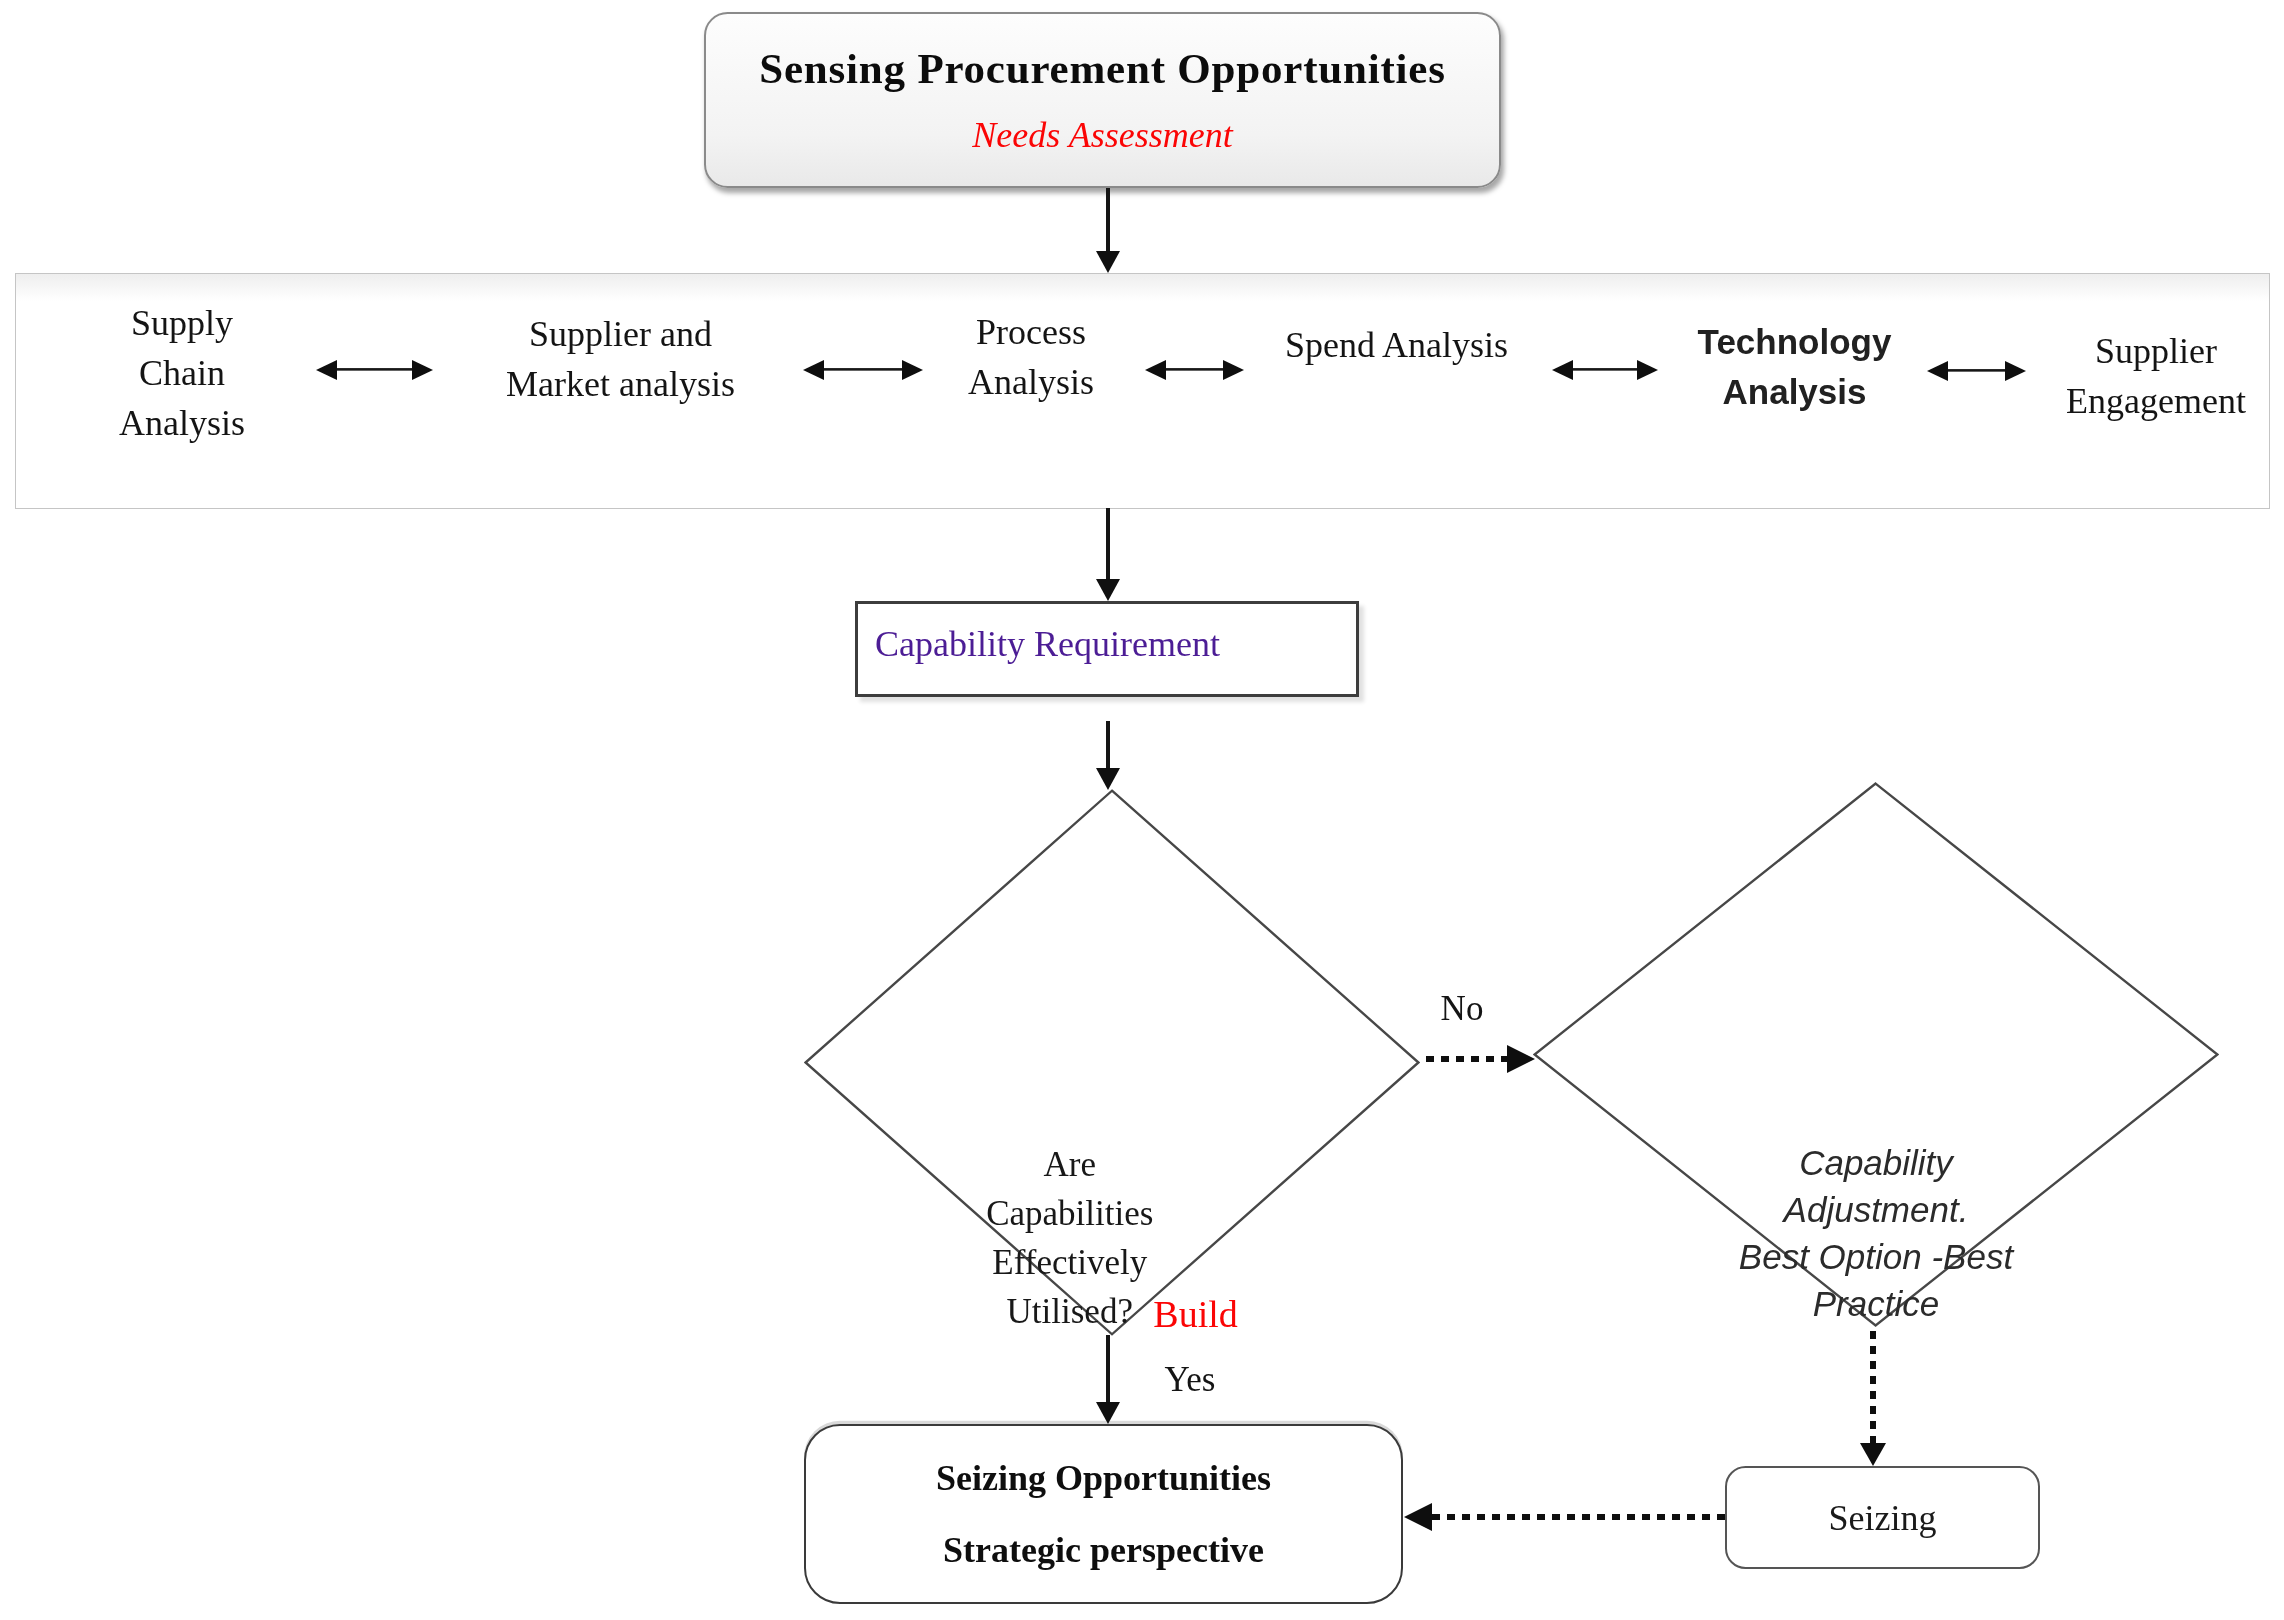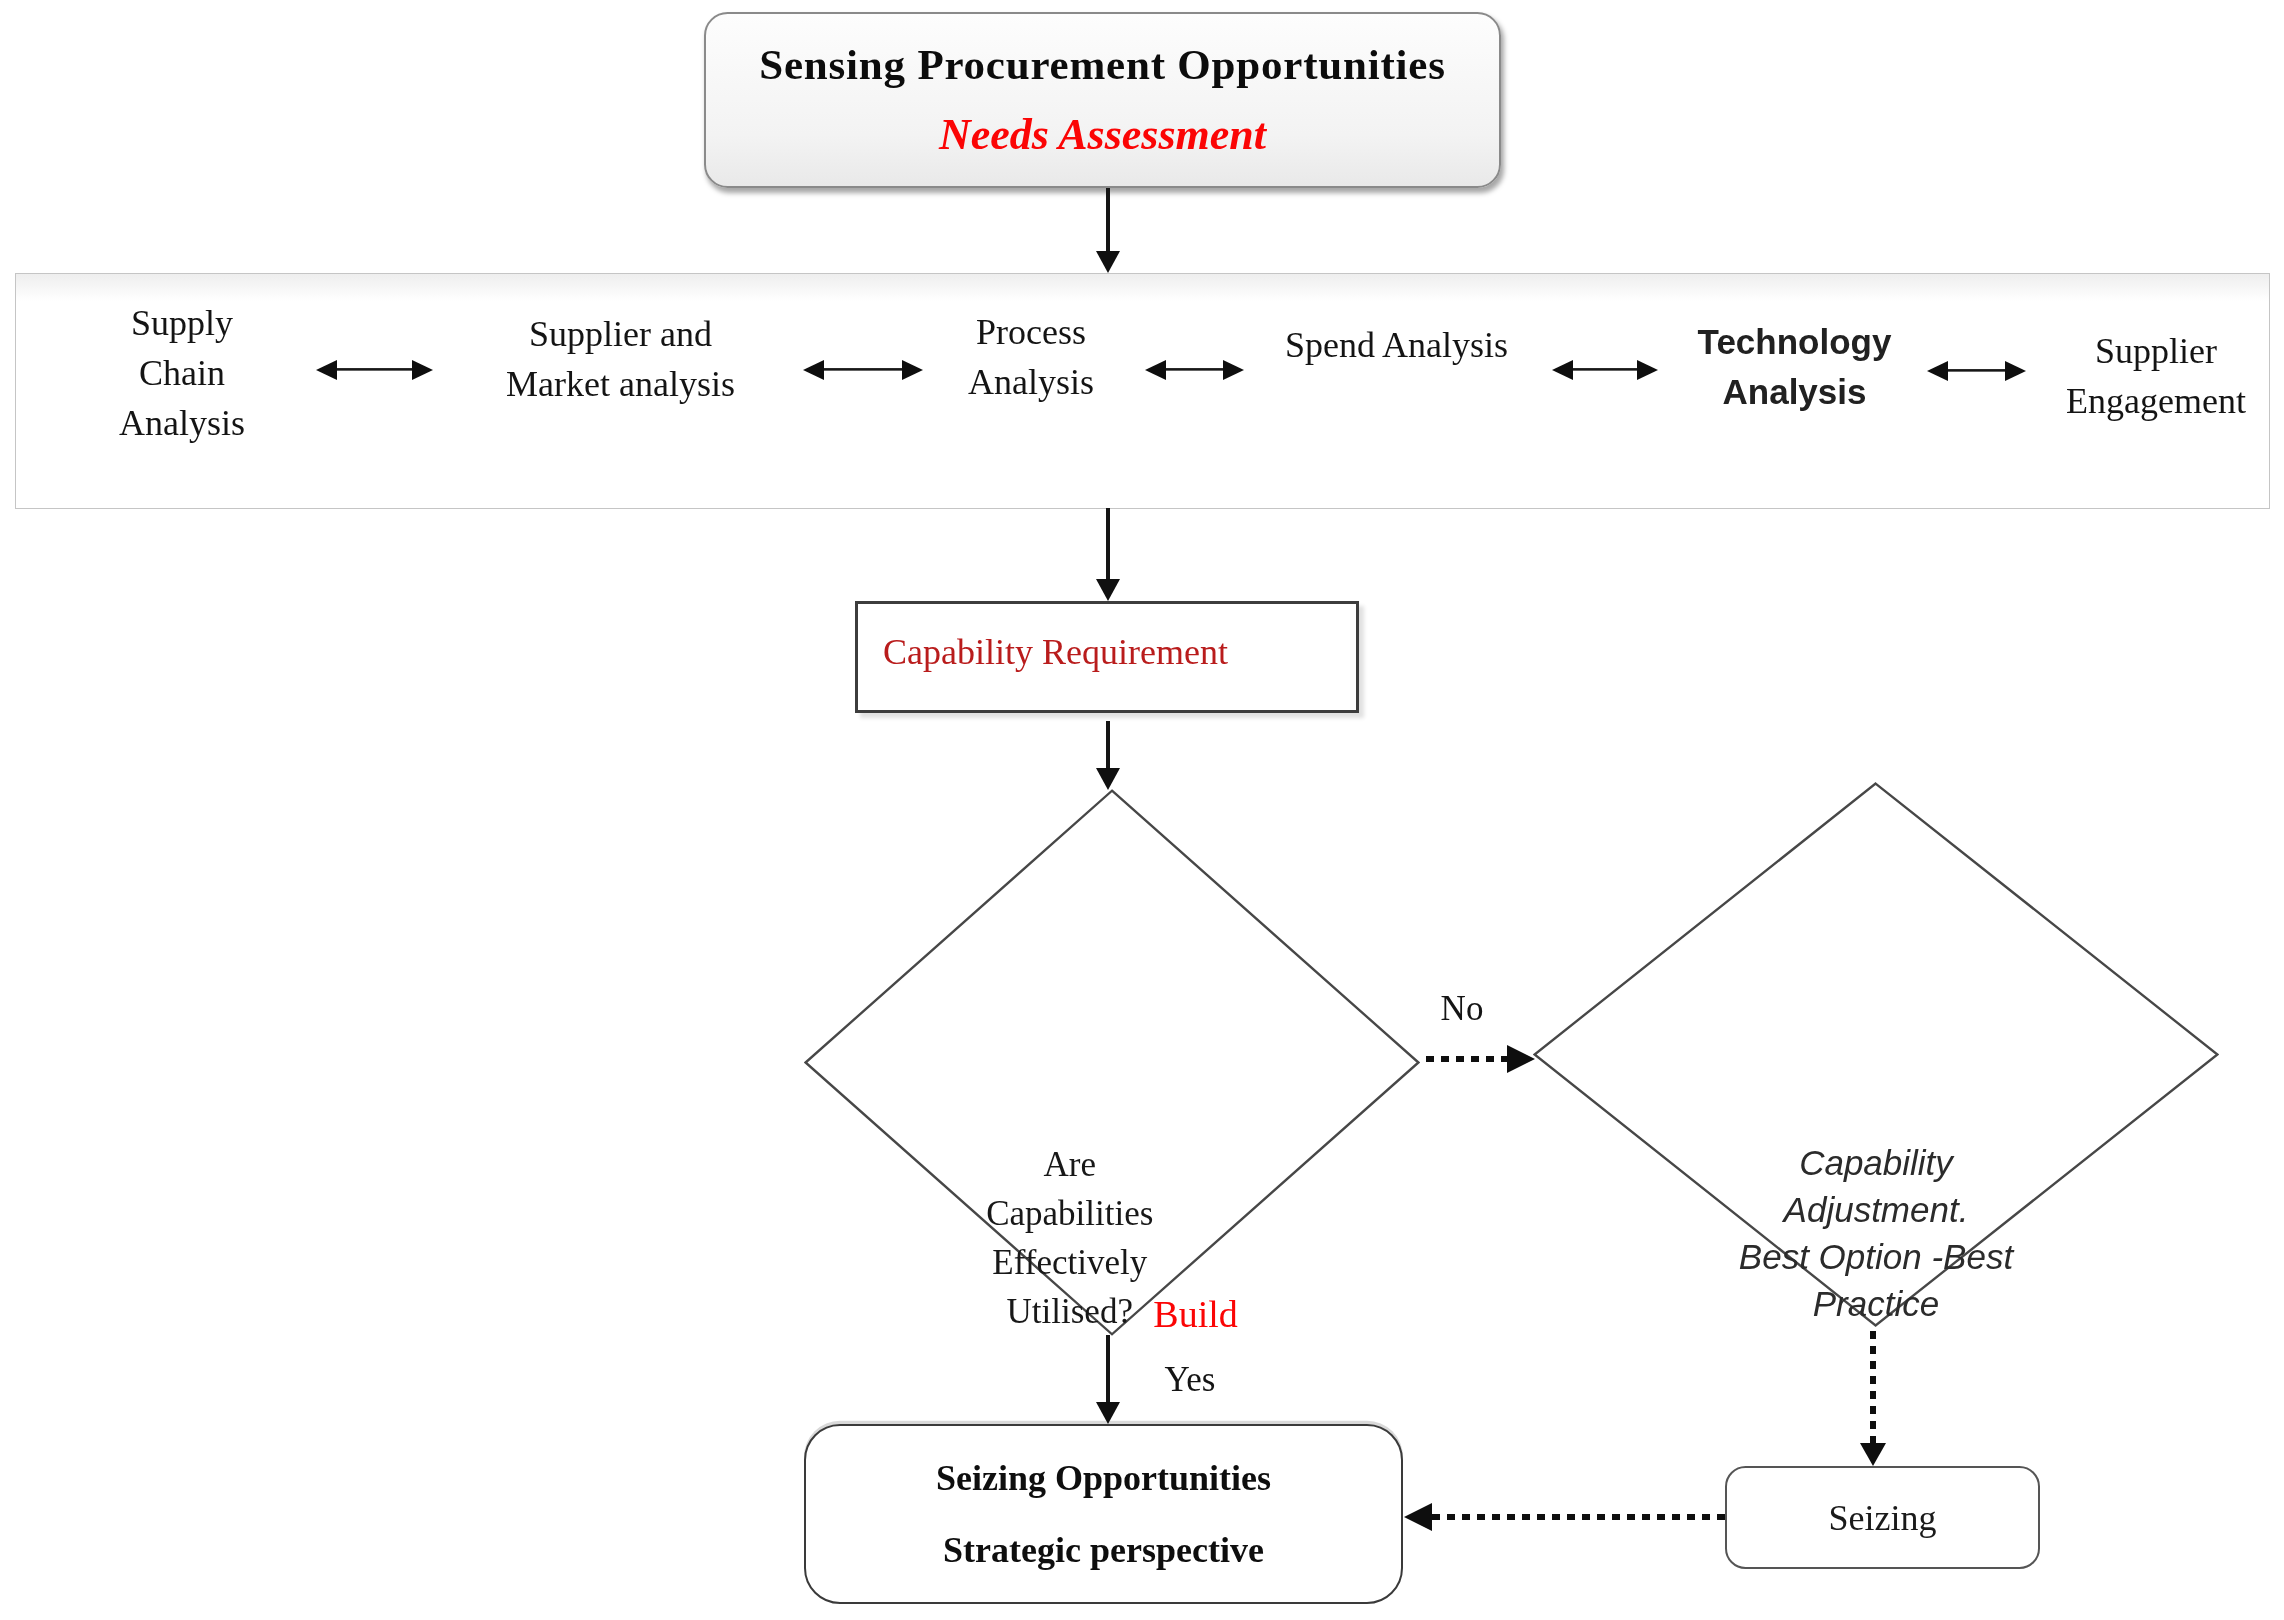--- a/index.html
+++ b/index.html
@@ -12,21 +12,21 @@
   
   .sensing-box{
     left:704px;top:11.8px;width:797px;height:176px;
     border:2.4px solid #8a8a8a;border-radius:23.6px;
     background:linear-gradient(180deg,#fdfdfd 0%,#f3f3f3 70%,#e9e9e9 100%);
     box-shadow:2.4px 4.7px 5.5px rgba(0,0,0,0.35);
     display:flex;flex-direction:column;align-items:center;justify-content:center;
     row-gap:20.5px;box-sizing:border-box;
   }
   .sensing-title{font-size:43px;font-weight:bold;color:#0c0c0c;letter-spacing:0.8px;}
-  .sensing-subtitle{font-size:44px;font-weight:bold;font-style:italic;color:#fb0505;}
+  .sensing-subtitle{font-size:36px;font-weight:normal;font-style:italic;color:#fb0505;}
 
   
   .band{
     left:15px;top:273px;width:2255px;height:236px;
     border:1.6px solid #c5c5c5;box-sizing:border-box;
     background:linear-gradient(180deg,#eeeeee 0px,#ffffff 27px);
   }
   .band-item{position:absolute;font-size:36px;line-height:50px;color:#141414;}
   .band-item.sans{font-family:"Liberation Sans","DejaVu Sans",sans-serif;font-size:35px;color:#212121;}
 
@@ -45,25 +45,25 @@
   .dot-h{height:6.3px;background:repeating-linear-gradient(90deg,#0e0e0e 0 7.9px,transparent 7.9px 15px);}
   .dot-v{width:6.3px;background:repeating-linear-gradient(180deg,#0e0e0e 0 7.9px,transparent 7.9px 15px);}
   .dhead-r{width:0;height:0;border-top:14px solid transparent;border-bottom:14px solid transparent;border-left:28px solid #0e0e0e;}
   .dhead-l{width:0;height:0;border-top:14px solid transparent;border-bottom:14px solid transparent;border-right:28px solid #0e0e0e;}
   .dhead-d{width:0;height:0;border-left:13.4px solid transparent;border-right:13.4px solid transparent;border-top:23.6px solid #0e0e0e;}
   .dotarrow-h{display:flex;align-items:center;}
   .dotarrow-v{display:flex;flex-direction:column;align-items:center;width:31.5px;}
 
   
   .cap-box{
-    left:855px;top:601px;width:504px;height:112px;
+    left:855px;top:601px;width:504px;height:96px;
     border:3.2px solid #3d3d3d;background:#ffffff;box-sizing:border-box;
     box-shadow:4.7px 4.7px 3.9px rgba(0,0,0,0.12);
-    display:flex;align-items:center;padding-left:25px;padding-bottom:11px;
-    font-size:36px;color:#b91c1c;
+    display:flex;align-items:center;padding-left:17px;padding-bottom:11px;
+    font-size:36px;color:#4c1d95;
   }
 
   
   .diamond-wrap{display:block;}
   .diamond-text{
     display:flex;align-items:flex-end;justify-content:center;
     text-align:center;box-sizing:border-box;
   }
   .dleft-q{font-size:35px;line-height:49px;color:#181818;}
   .dleft-build{font-size:38px;font-weight:normal;color:#fb0505;margin-top:30px;}

